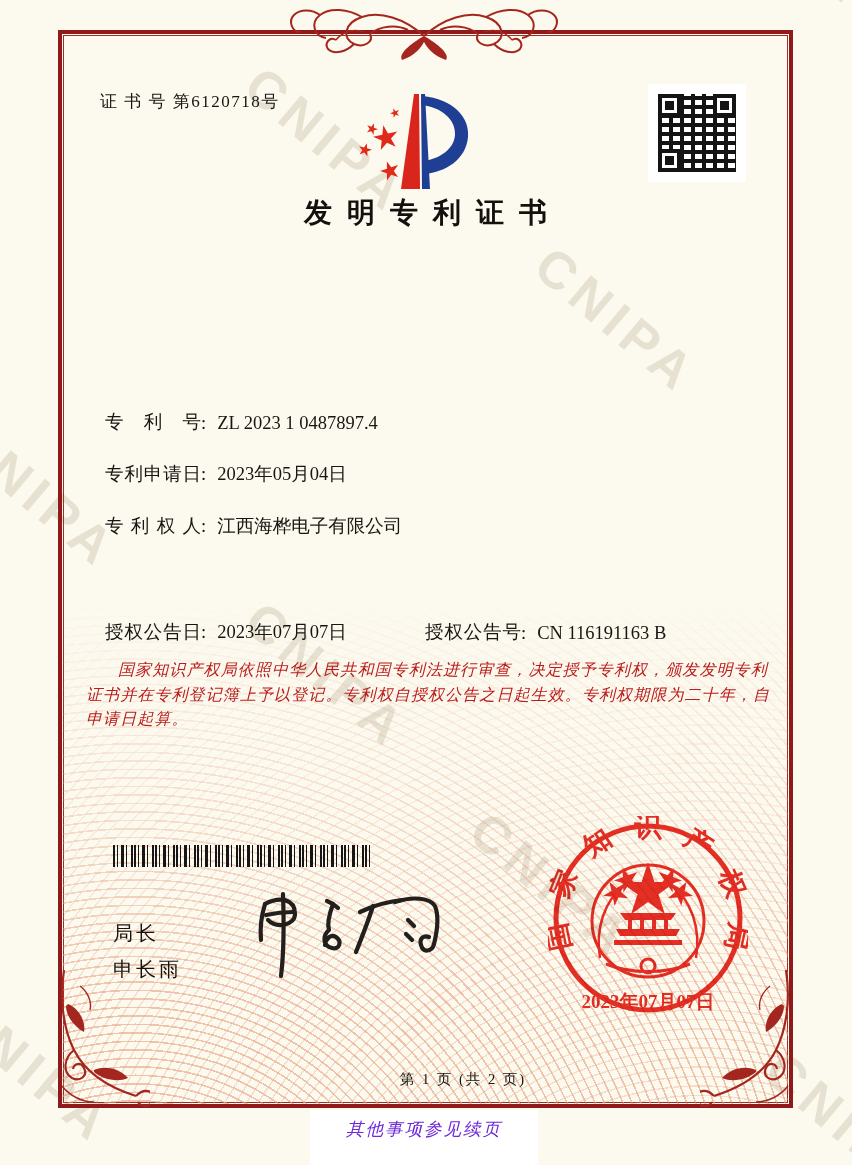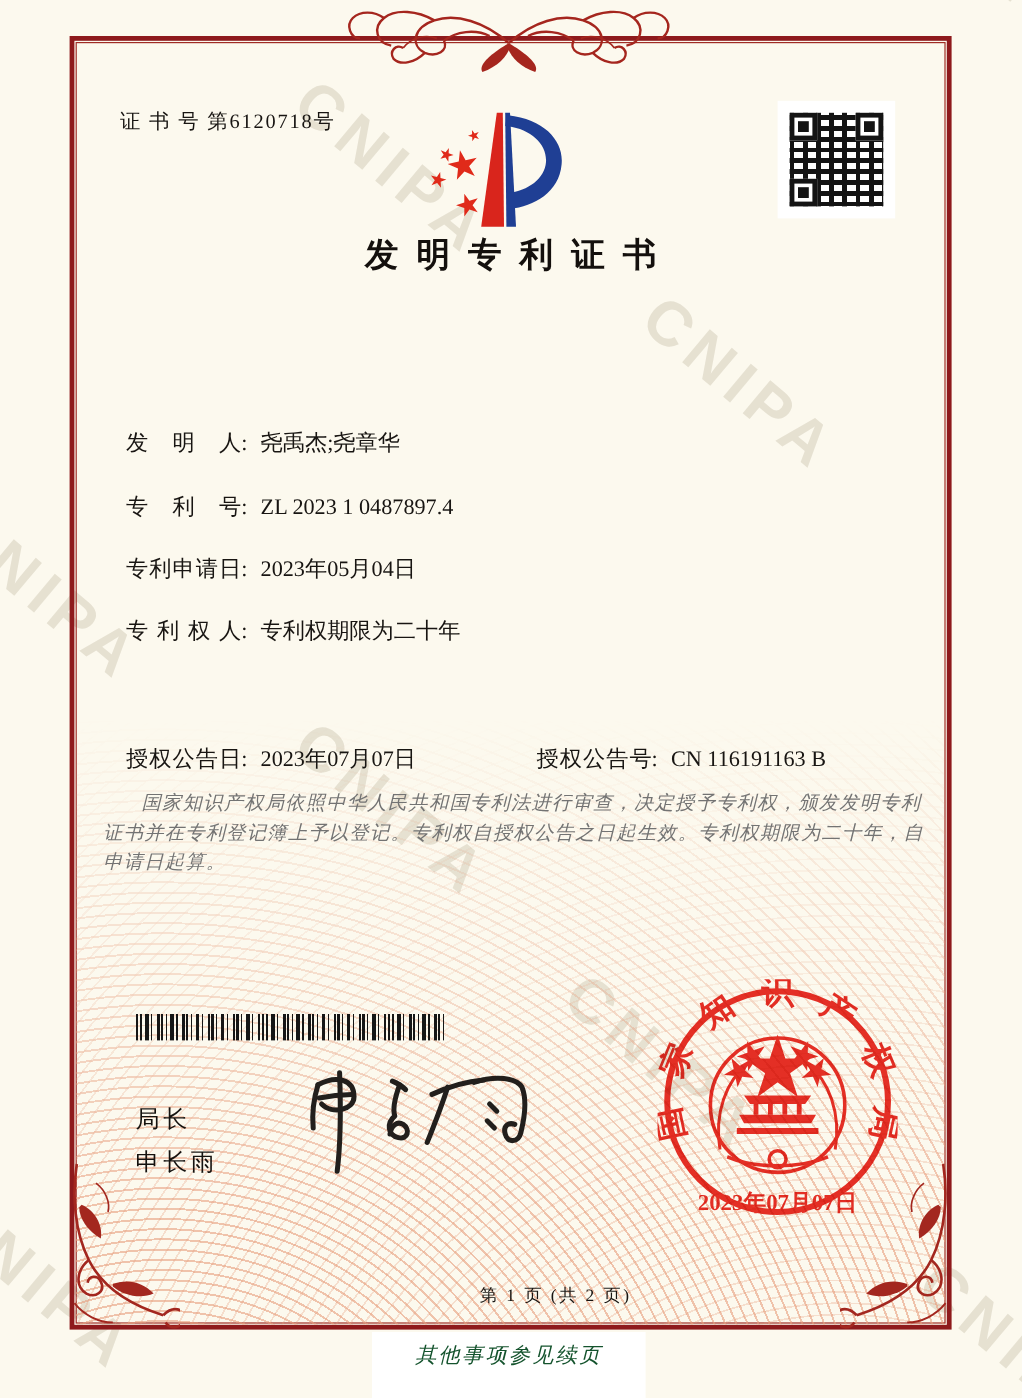--- a/index.html
+++ b/index.html
@@ -30,38 +30,38 @@
       repeating-linear-gradient(45deg,transparent 0 7px,#fff 7px 9px);}
   .qf{position:absolute;width:15px;height:15px;border:4px solid #141414;background:#fff;}
   .qf::after{content:"";position:absolute;inset:3px;background:#141414;}
   .title{position:absolute;left:58px;top:194px;width:735px;text-align:center;font-size:28px;font-weight:bold;
          letter-spacing:15px;text-indent:15px;color:#14100d;}
   
   .row{position:absolute;left:105px;font-size:18.5px;white-space:nowrap;}
   .fl{display:inline-block;width:96px;text-align:justify;text-align-last:justify;vertical-align:bottom;}
   .colon::before{content:":";}
   .fv{margin-left:11px;}
-  .pair2{position:absolute;left:320px;top:0;margin-left:22px;}
+  .pair2{position:absolute;left:320px;top:0;}
   
   .body-text{position:absolute;left:86px;top:658px;width:694px;}
   .body-text p{margin:0;text-indent:2em;font-size:16px;line-height:24.5px;letter-spacing:1.1px;
-               font-style:italic;color:#737373;}
+               font-style:italic;color:#b91c1c;}
   
   .barcode{position:absolute;left:113px;top:845px;width:258px;height:22px;
      background:repeating-linear-gradient(90deg,
         #161616 0 2px,transparent 2px 4px,#161616 4px 5px,transparent 5px 8px,
         #161616 8px 11px,transparent 11px 13px,#161616 13px 14px,transparent 14px 18px,
         #161616 18px 20px,transparent 20px 21px);}
   .official{position:absolute;left:113px;top:915px;font-family:"Liberation Sans","DejaVu Sans",sans-serif;
             font-size:20px;letter-spacing:3px;line-height:36px;color:#15120f;}
   .signature{position:absolute;left:245px;top:872px;}
   .seal{position:absolute;left:548px;top:816px;mix-blend-mode:multiply;opacity:.95;}
   .pageno{position:absolute;left:58px;top:1070px;width:810px;text-align:center;font-size:14.5px;letter-spacing:2px;}
   .notebox{position:absolute;left:310px;top:1110px;width:228px;height:56px;background:#ffffff;
-           text-align:center;line-height:38px;font-size:17.5px;font-style:italic;letter-spacing:2px;color:#14532d;}
+           text-align:center;line-height:38px;font-size:17.5px;font-style:italic;letter-spacing:2px;color:#6d28d9;}
 </style>
 </head>
 <body>
 
 <div class="page">
 
   <div>
     <span class="wm" style="left:230px;top:110px">CNIPA</span>
     <span class="wm" style="left:520px;top:290px">CNIPA</span>
     <span class="wm" style="left:-60px;top:465px">CNIPA</span>
@@ -131,31 +131,28 @@
 
   <div class="qrbox">
     <div class="qrdata"></div>
     <div class="qf" style="left:10px;top:10px"></div>
     <div class="qf" style="right:10px;top:10px"></div>
     <div class="qf" style="left:10px;bottom:10px"></div>
   </div>
 
   <div class="title">发明专利证书</div>
 
-  <div class="row" style="top:356px">
-    <span class="fl">发明人</span><span class="colon"></span><span class="fv">尧禹杰;尧章华</span>
-  </div>
   <div class="row" style="top:409px">
     <span class="fl">专利号</span><span class="colon"></span><span class="fv">ZL 2023 1 0487897.4</span>
   </div>
   <div class="row" style="top:461px">
     <span class="fl">专利申请日</span><span class="colon"></span><span class="fv">2023年05月04日</span>
   </div>
   <div class="row" style="top:513px">
-    <span class="fl">专利权人</span><span class="colon"></span><span class="fv">专利权期限为二十年</span>
+    <span class="fl">专利权人</span><span class="colon"></span><span class="fv">江西海桦电子有限公司</span>
   </div>
   <div class="row" style="top:619px">
     <span class="fl">授权公告日</span><span class="colon"></span><span class="fv">2023年07月07日</span>
     <span class="pair2">
       <span class="fl">授权公告号</span><span class="colon"></span><span class="fv">CN 116191163 B</span>
     </span>
   </div>
 
   <div class="body-text">
     <p>国家知识产权局依照中华人民共和国专利法进行审查，决定授予专利权，颁发发明专利证书并在专利登记簿上予以登记。专利权自授权公告之日起生效。专利权期限为二十年，自申请日起算。</p>

